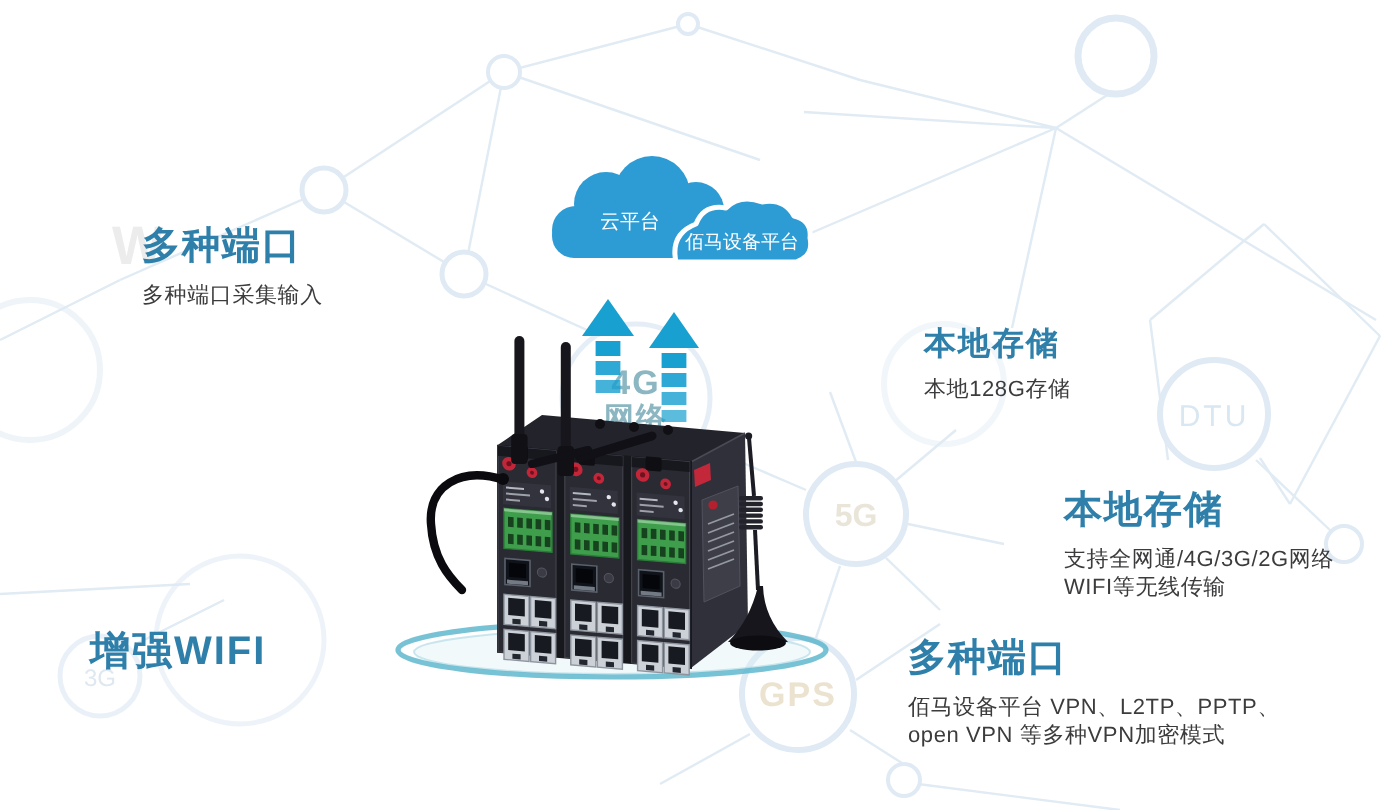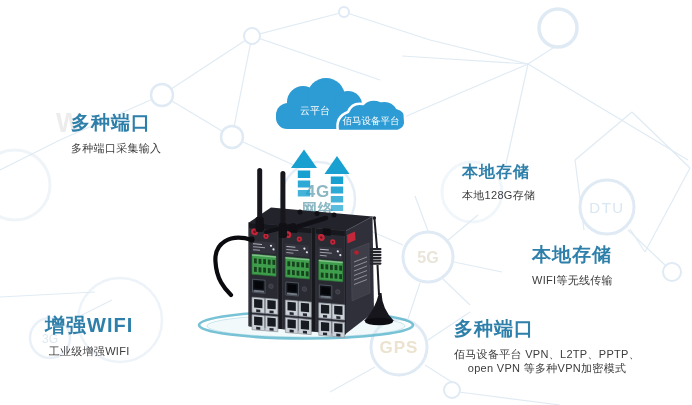--- a/index.html
+++ b/index.html
@@ -6,21 +6,21 @@
   .stage{
     position:relative;width:692px;height:405px;overflow:hidden;background:#ffffff;
     font-family:"Liberation Sans","DejaVu Sans",sans-serif;
   }
   .scene-svg{position:absolute;left:0;top:0;}
   .feature{position:absolute;}
   .feature .t{
     font-size:19px;font-weight:bold;color:#2e7fa9;letter-spacing:1px;white-space:nowrap;
   }
   .feature .s{
-    font-size:11px;color:#3c3c3e;margin-top:6px;letter-spacing:.3px;line-height:13.5px;white-space:nowrap;text-align:center;
+    font-size:11px;color:#3c3c3e;margin-top:6px;letter-spacing:.3px;line-height:13.5px;white-space:nowrap;
   }
   .f-multi-port{left:71px;top:110px;}
   .f-storage{left:462px;top:162px;}
   .f-storage .t{font-size:16px;}
   .f-wireless{left:532px;top:242px;}
   .f-wifi{left:45px;top:312px;}
   .f-wifi .t{font-size:20px;}
   .f-vpn{left:454px;top:316px;}
   .watermark-w{
     position:absolute;left:56px;top:108px;font-size:27px;font-weight:bold;color:#ececec;
@@ -241,27 +241,27 @@
   </div>
 
   <div class="feature f-storage">
     <div class="t">本地存储</div>
     <div class="s">本地128G存储</div>
   </div>
 
   <div class="feature f-wireless">
     <div class="t">本地存储</div>
     <div class="s">
+      <div>支持全网通/4G/3G/2G网络</div>
       <div>WIFI等无线传输</div>
     </div>
   </div>
 
   <div class="feature f-wifi">
     <div class="t">增强WIFI</div>
-    <div class="s">工业级增强WIFI</div>
   </div>
 
   <div class="feature f-vpn">
     <div class="t">多种端口</div>
     <div class="s">
       <div>佰马设备平台 VPN、L2TP、PPTP、</div>
       <div>open VPN 等多种VPN加密模式</div>
     </div>
   </div>
 

